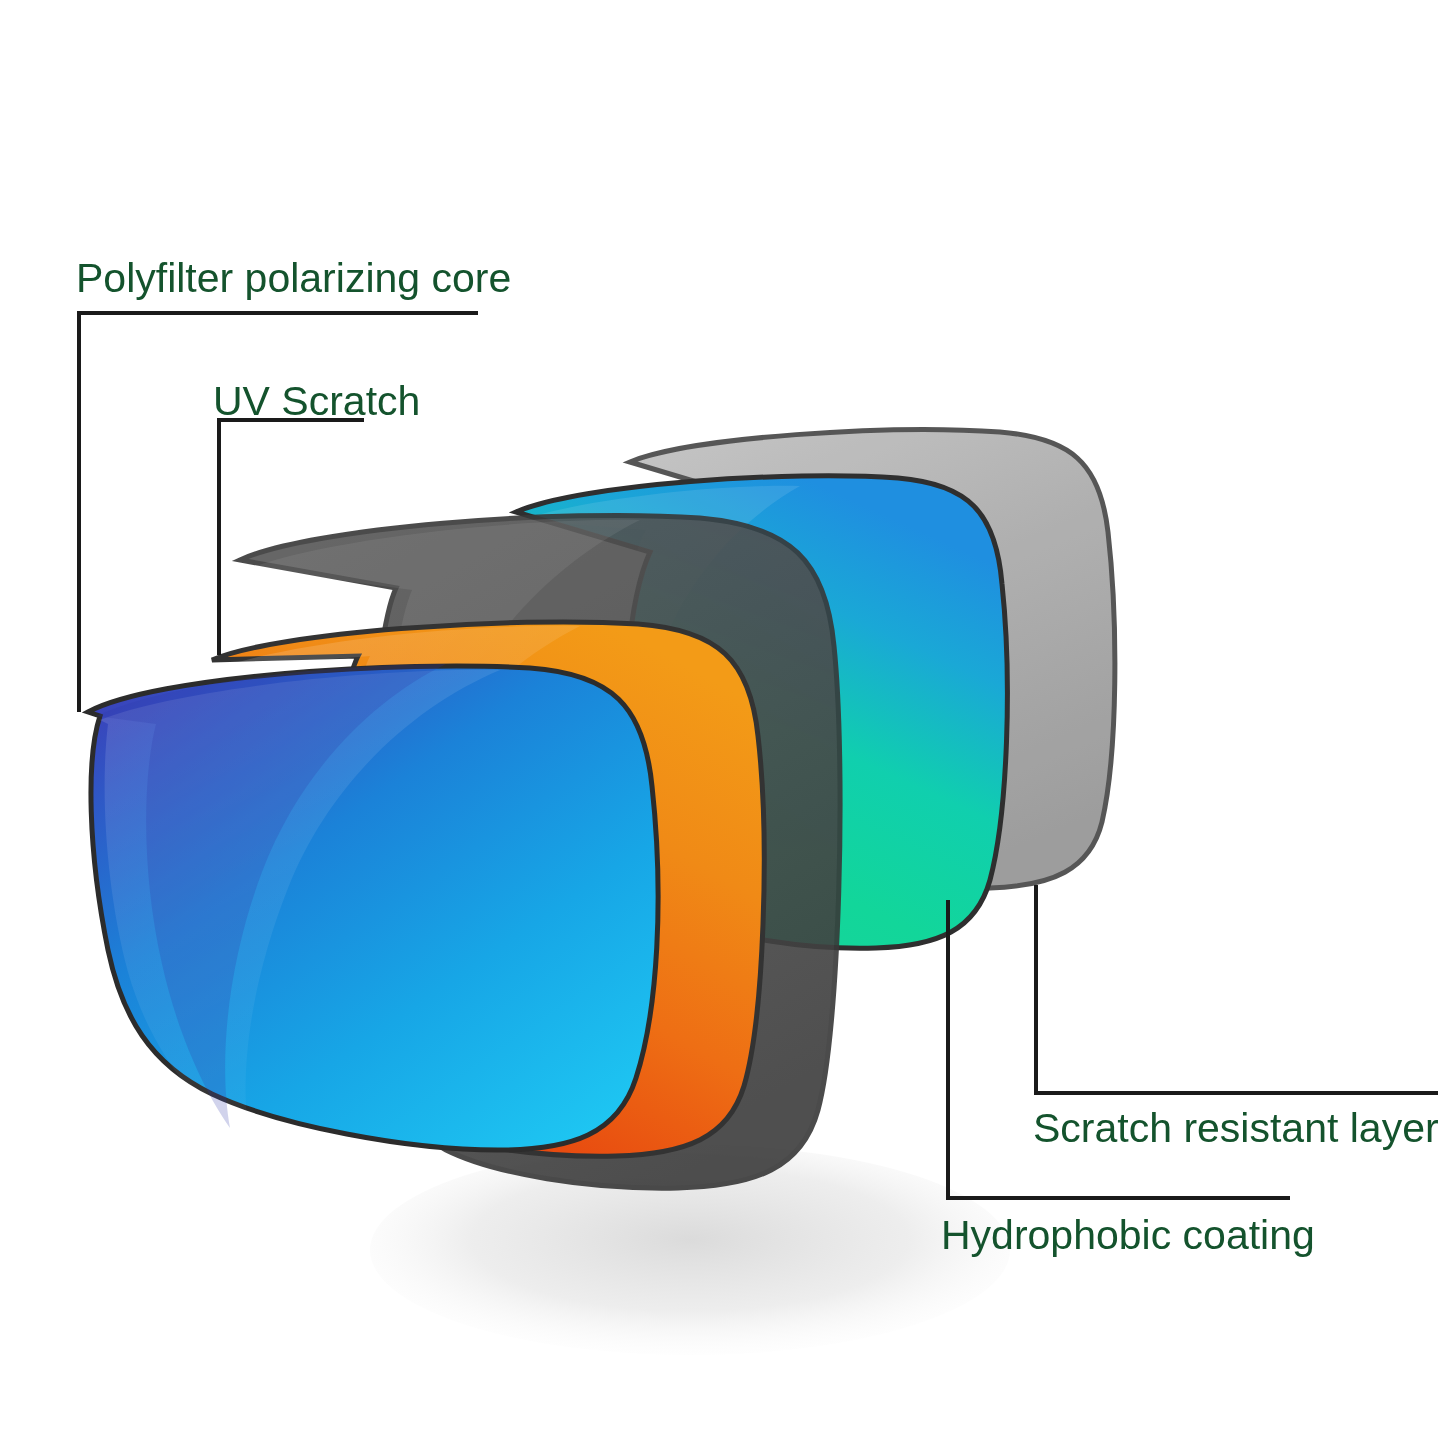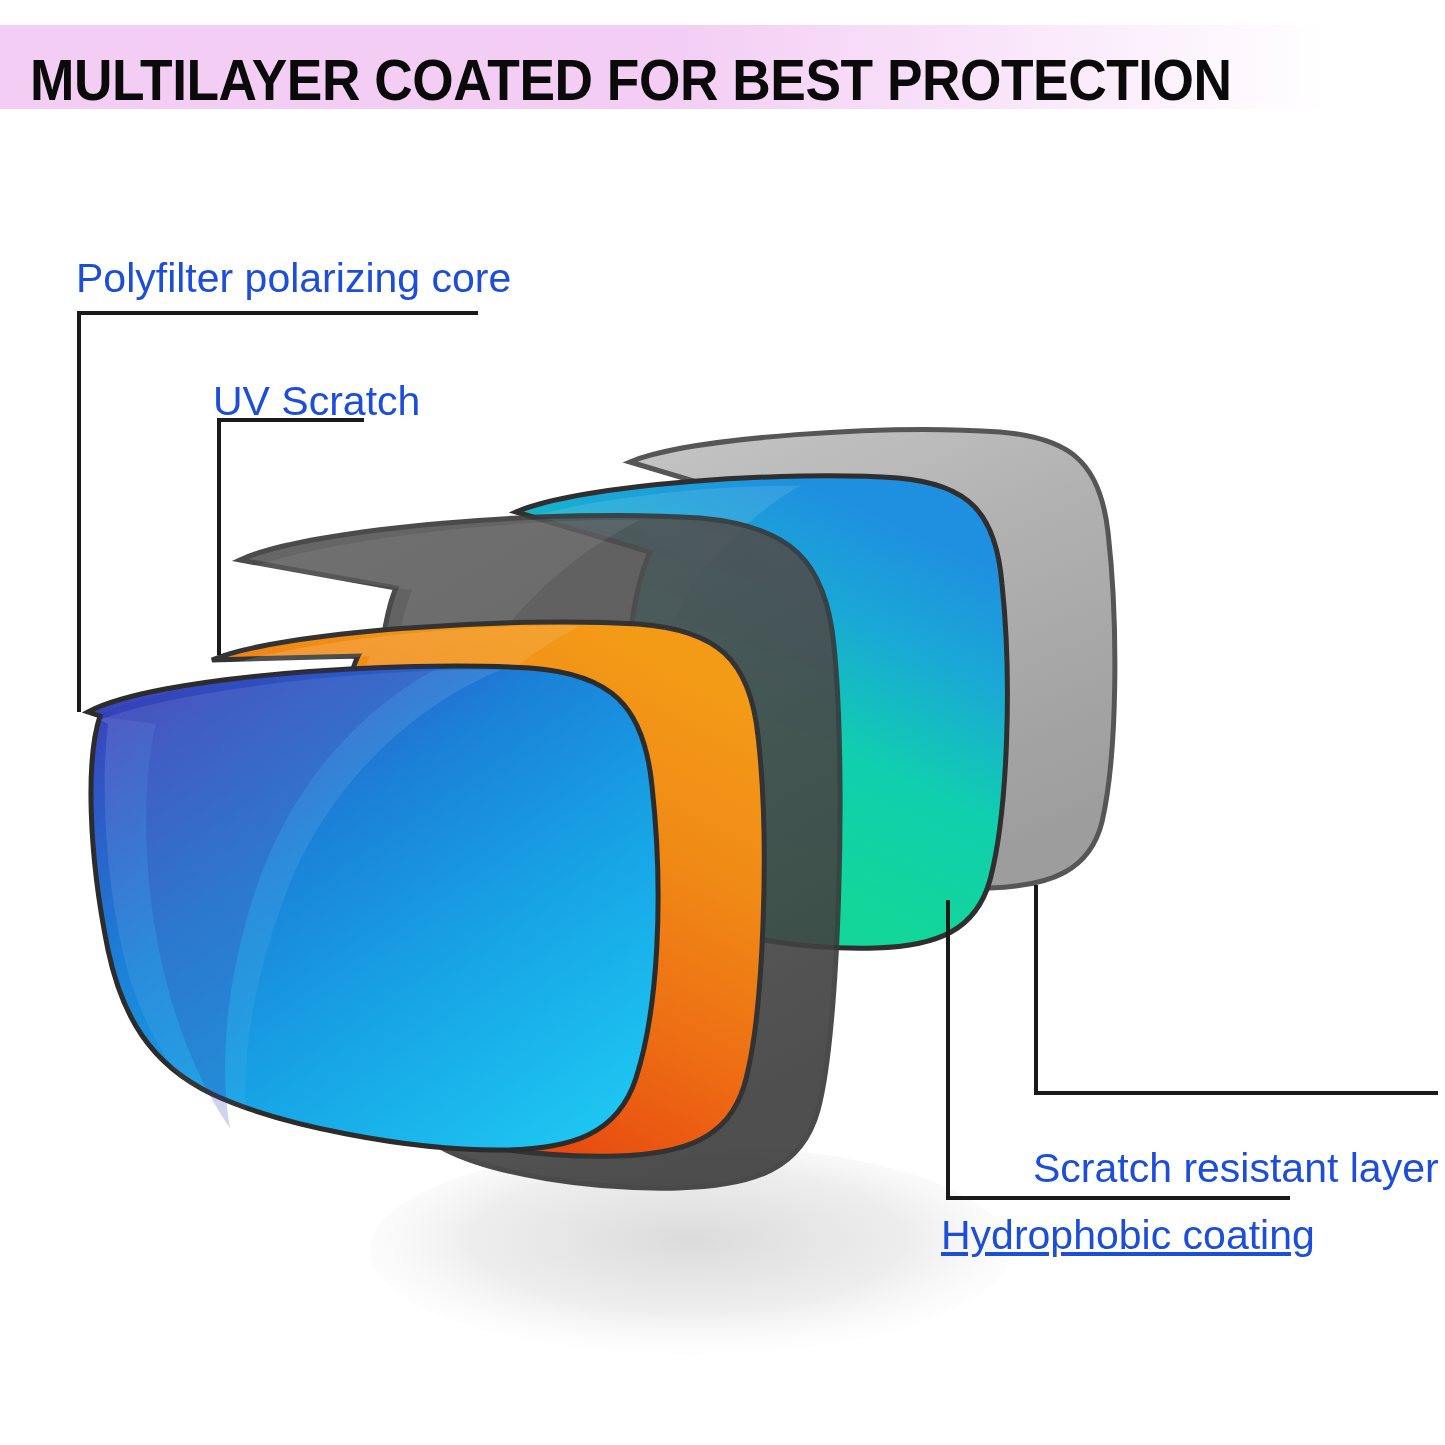--- a/index.html
+++ b/index.html
@@ -9,41 +9,38 @@
 
   
   .banner{position:absolute;left:0;top:25px;width:1445px;height:84px;
           background:linear-gradient(90deg,#f3cdf4 0%,#f3cdf4 46%,#f9e4fa 68%,#ffffff 92%,#ffffff 100%);}
   .banner-title{position:absolute;left:30px;top:26px;
       font-family:"Liberation Sans Narrow","Liberation Sans","DejaVu Sans Condensed",sans-serif;
       font-weight:700;font-size:57px;line-height:58px;letter-spacing:-0.5px;color:#0a0a0a;
       transform:scaleX(0.935);transform-origin:left center;white-space:nowrap;}
 
   
-  .label{position:absolute;color:#1d4ed8;white-space:nowrap;
+  .label{position:absolute;color:#14532d;white-space:nowrap;
          font-family:"Liberation Sans","DejaVu Sans",sans-serif;font-weight:400;}
   .lbl-poly{left:76px;top:255px;font-size:41px;}
   .lbl-uv{left:213px;top:378px;font-size:41px;}
-  .lbl-scratch{left:1033px;top:1105px;font-size:41px;margin-top:40px;}
-  .lbl-hydro{left:941px;top:1212px;font-size:41px;text-decoration:underline;}
+  .lbl-scratch{left:1033px;top:1105px;font-size:41px;}
+  .lbl-hydro{left:941px;top:1212px;font-size:41px;}
 
   
   #leaders{position:absolute;left:0;top:0;width:1445px;height:1445px;pointer-events:none;}
 
   
   #lenses{position:absolute;left:0;top:0;width:1445px;height:1445px;}
 </style>
 </head>
 <body>
 
 <div id="stage">
 
-  <div class="banner">
-    <div class="banner-title">MULTILAYER COATED FOR BEST PROTECTION</div>
-  </div>
 
   <svg id="lenses" viewBox="0 0 1445 1445">
     <defs>
 
       <radialGradient id="gRefl" cx="50%" cy="45%" r="62%">
         <stop offset="0%" stop-color="#d9d9d9" stop-opacity="0.95"></stop>
         <stop offset="55%" stop-color="#e9e9e9" stop-opacity="0.8"></stop>
         <stop offset="100%" stop-color="#ffffff" stop-opacity="0"></stop>
       </radialGradient>
 

